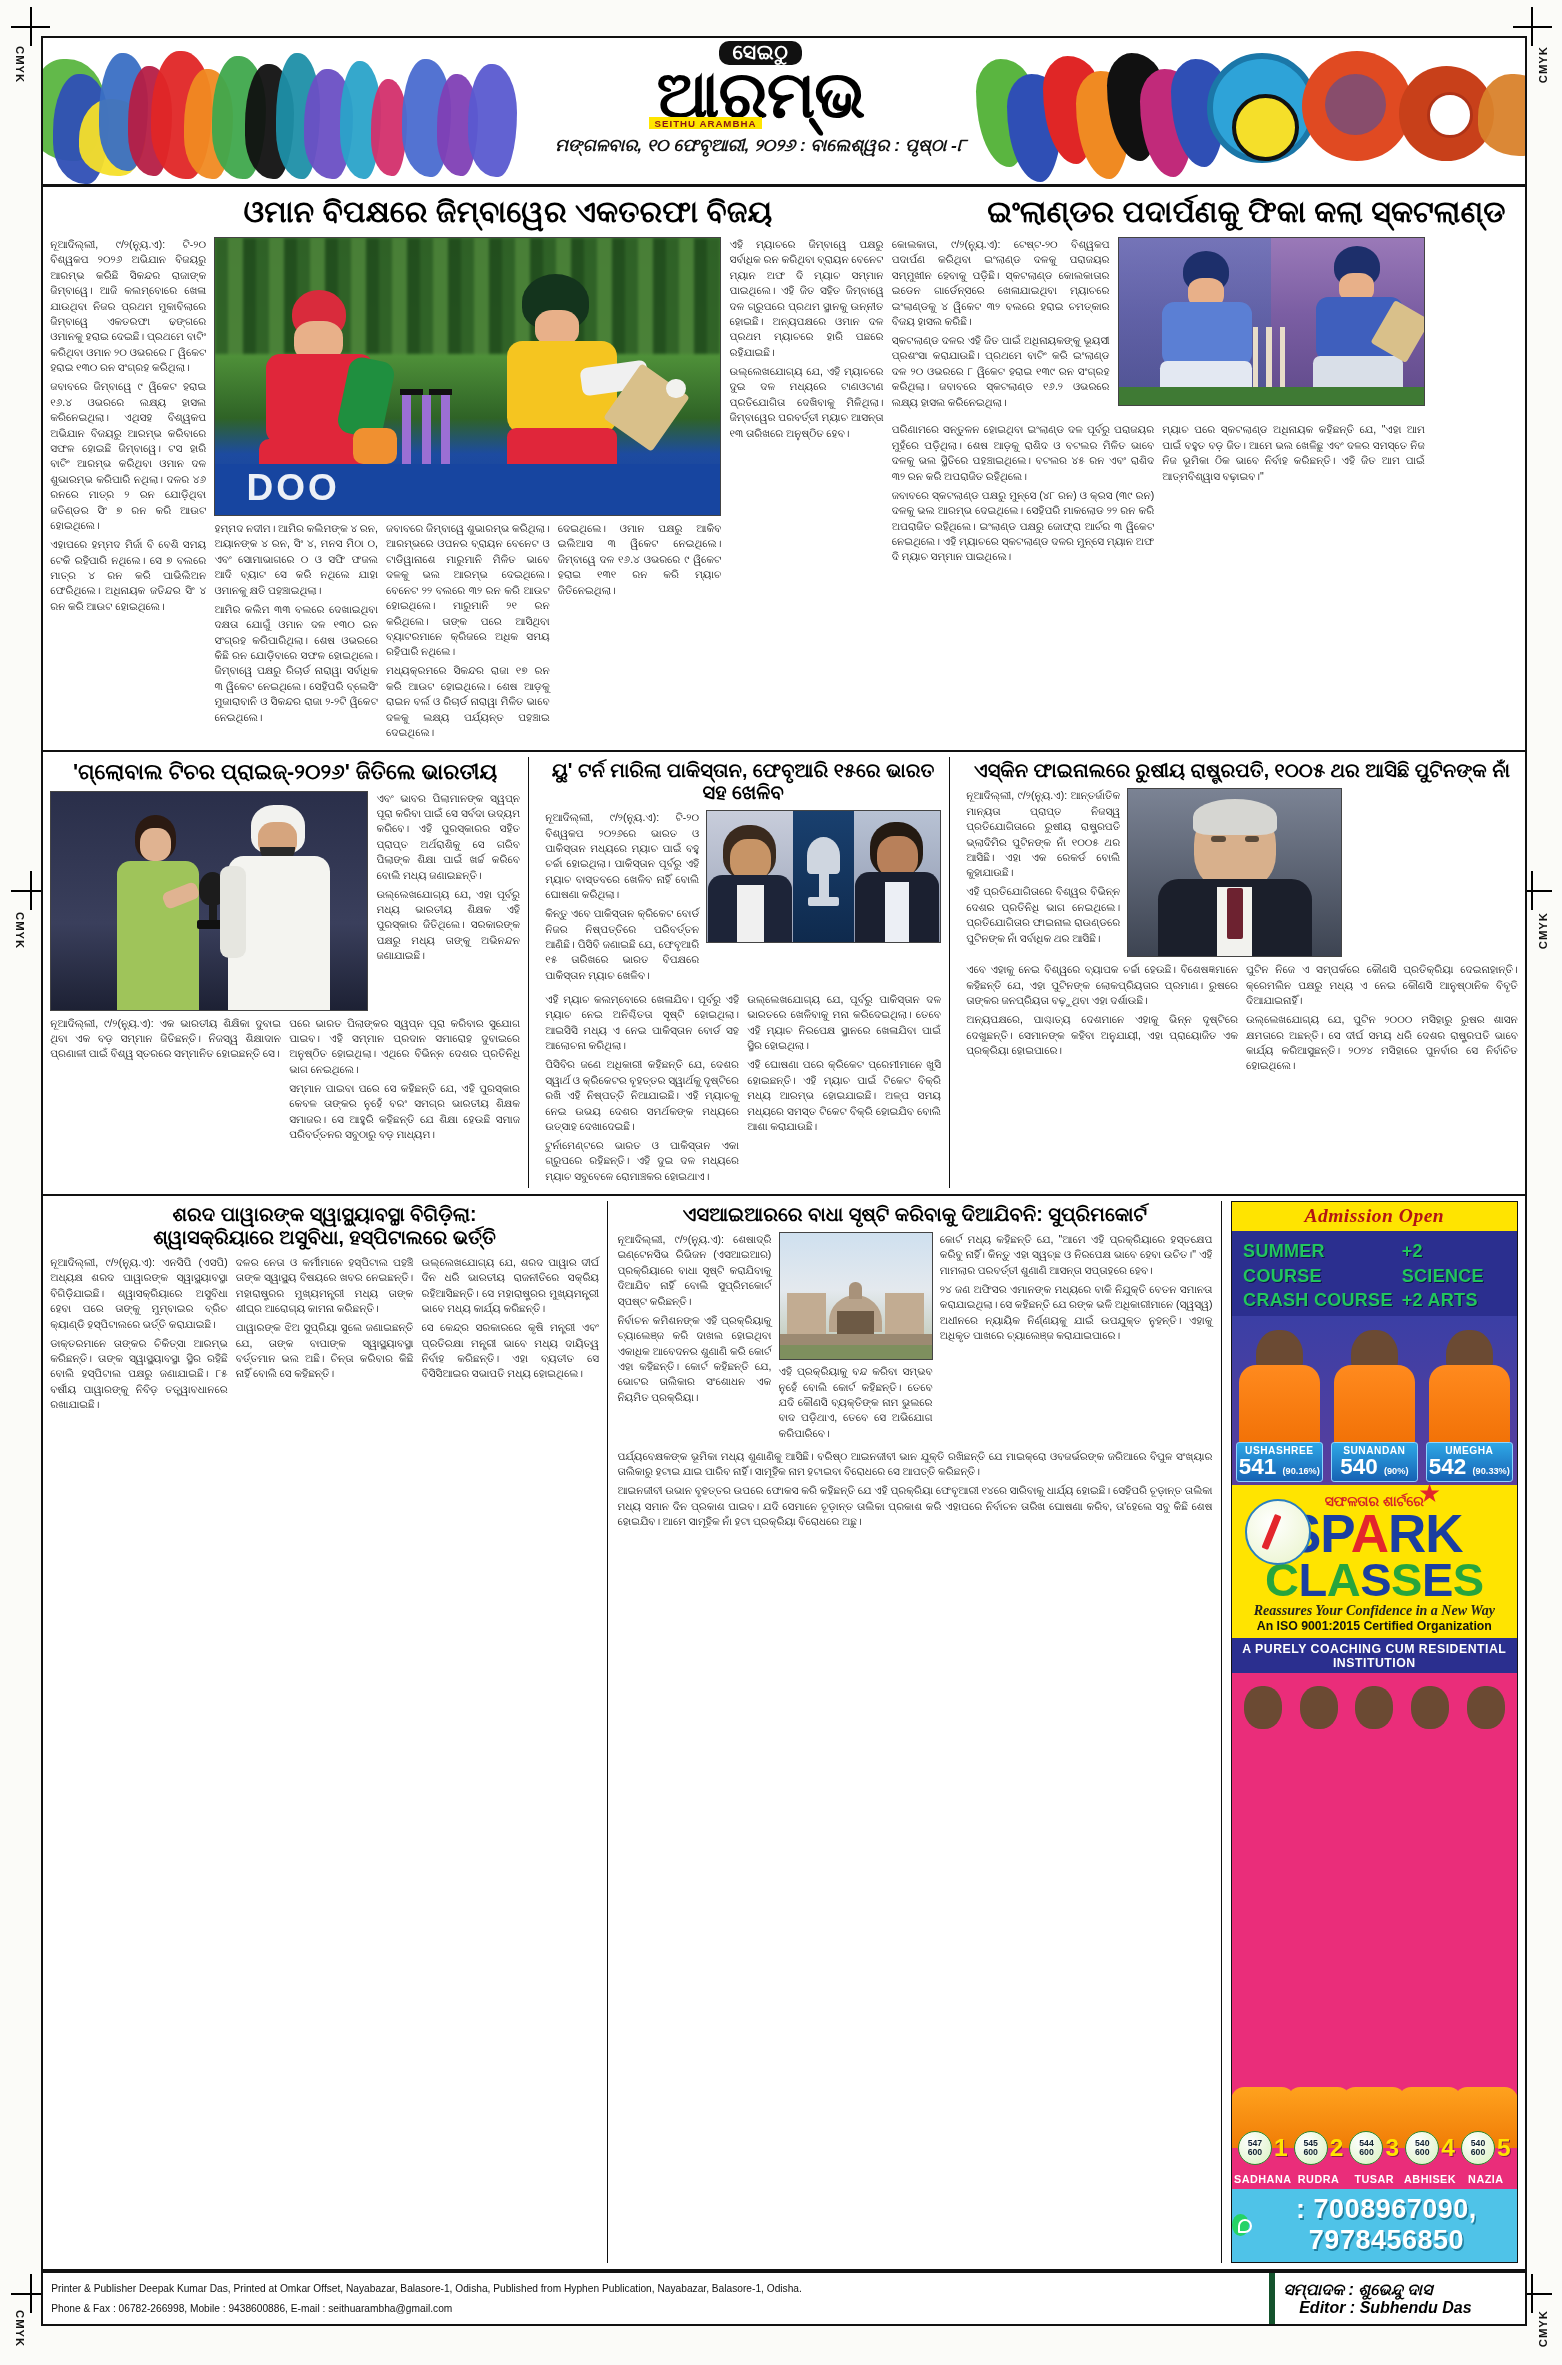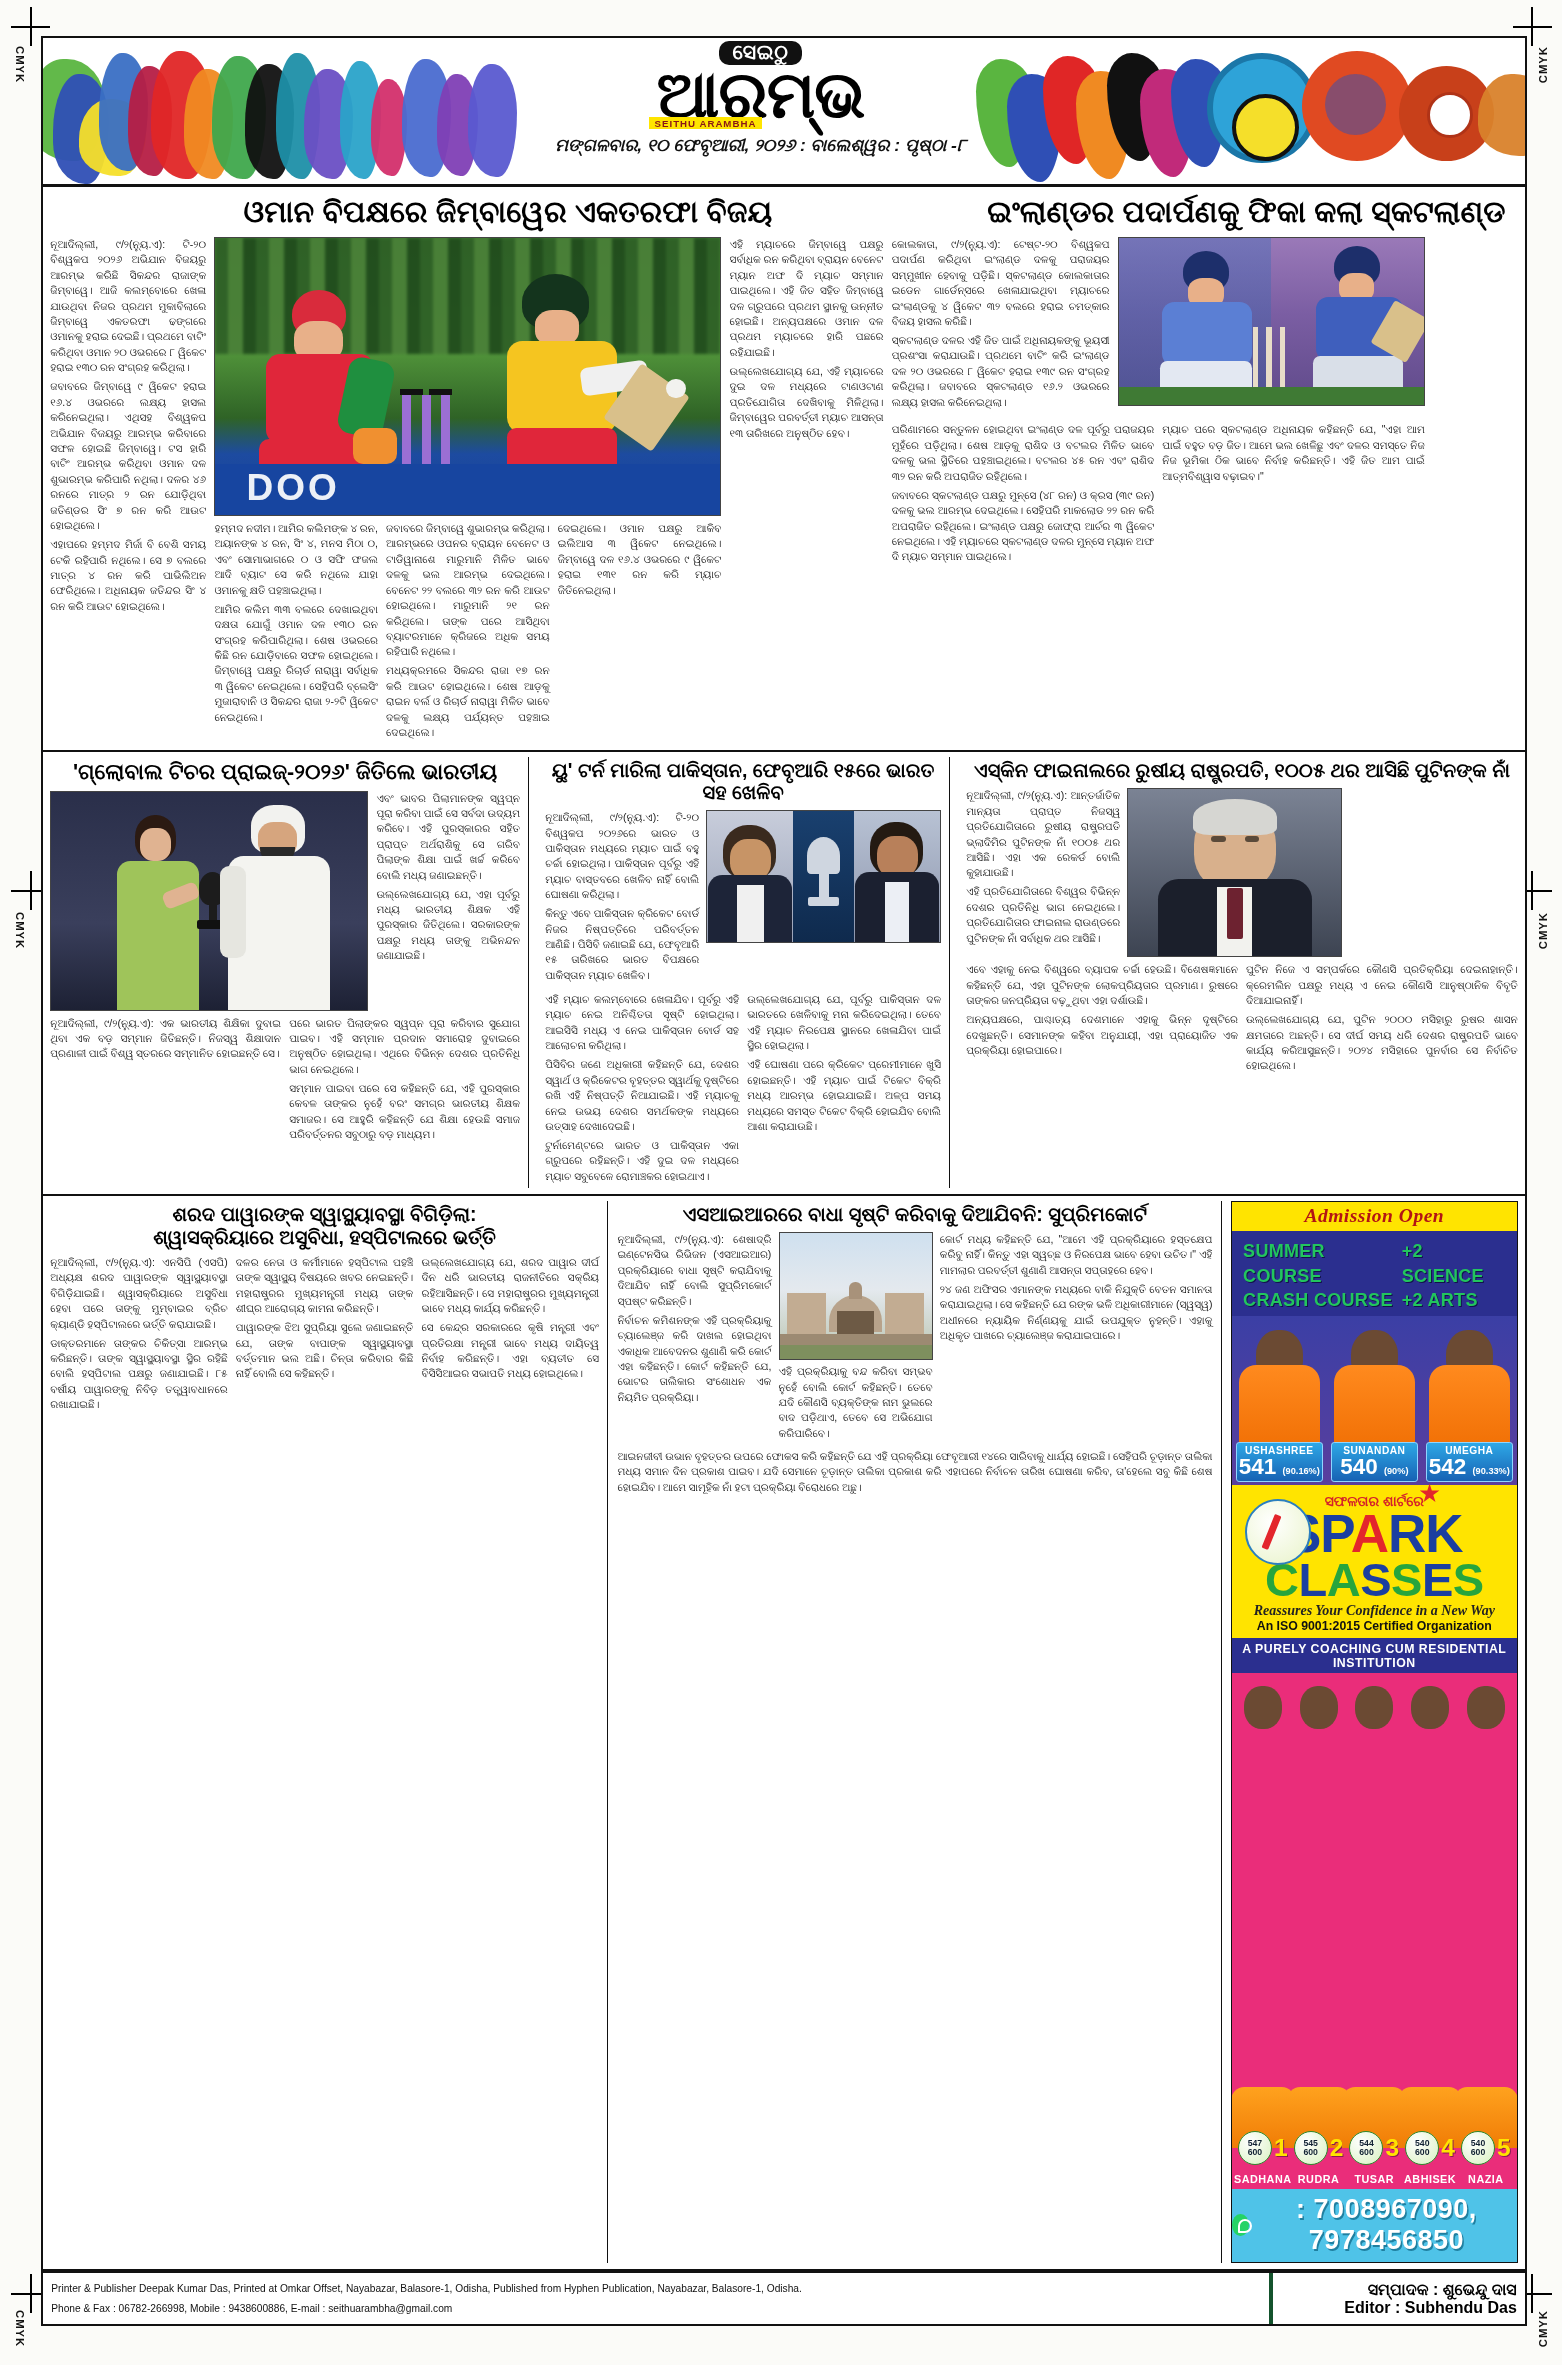--- a/index.html
+++ b/index.html
@@ -141,22 +141,22 @@
   .ad-phone { background:#4fc3e8; text-align:center; padding:5.1px 0 6.1px; display:flex;
               align-items:center; justify-content:center; gap:7.2px; }
   .wa { width:22.5px; height:22.5px; border-radius:50%; background:#25d366; display:inline-block; position:relative; }
   .wa::after { content:""; position:absolute; left:6.1px; top:5.6px; width:10.2px; height:10.2px;
                border:2px solid #fff; border-radius:50% 50% 50% 1px; }
   .ad-phone .num { color:#fff; font-weight:800; font-size:27px; letter-spacing:0.5px; text-shadow:1.5px 1.5px 0 #1f7fa0; }
 
   
   .footer { border-top:2.6px solid #111; display:flex; align-items:stretch; }
   .footer-left { flex:1 1 auto; padding:6.1px 8.2px; font-size:10.2px; line-height:1.9; color:#111; }
-  .footer-right { flex:0 0 256px; border-left:4px solid #14532d; padding:5.1px 8.2px;
-                  display:flex; flex-direction:column; align-items:flex-end; justify-content:center; }
+  .footer-right { flex:0 0 256px; border-left:6px solid #14532d; padding:5.1px 8.2px;
+                  display:flex; flex-direction:column; align-items:flex-start; justify-content:center;font-style:italic; }
   .footer-right .o { font-size:16px; font-weight:800; }
   .footer-right .e { font-size:16px; font-weight:800;margin-left:16px; }
 
   .cap { font-size:9.2px; text-align:center; color:#333; padding-top:1.5px; }
 </style>
 </head>
 <body>
 
 <div class="regmark" style="left:11.3px; top:7.2px;">
   <div class="v"></div>
@@ -575,20 +575,21 @@
           <div style="flex:1 1 0;">
             <div class="txt">
               <p>କୋର୍ଟ ମଧ୍ୟ କହିଛନ୍ତି ଯେ, "ଆମେ ଏହି ପ୍ରକ୍ରିୟାରେ ହସ୍ତକ୍ଷେପ କରିବୁ ନାହିଁ। କିନ୍ତୁ ଏହା ସ୍ୱଚ୍ଛ ଓ ନିରପେକ୍ଷ ଭାବେ ହେବା ଉଚିତ।" ଏହି ମାମଲାର ପରବର୍ତ୍ତୀ ଶୁଣାଣି ଆସନ୍ତା ସପ୍ତାହରେ ହେବ।</p>
               <p>୨୪ ଜଣ ଅଫିସର ଏମାନଙ୍କ ମଧ୍ୟରେ ବାକି ନିଯୁକ୍ତି ବେତନ ସମାନତା କରାଯାଇଥିଲା। ସେ କହିଛନ୍ତି ଯେ ରଙ୍କ ଭଳି ଅଧିକାରୀମାନେ (ସ୍ୱସ୍ୱ) ଅଧୀନରେ ନ୍ୟାୟିକ ନିର୍ଣ୍ଣୟକୁ ଯାଇଁ ଉପଯୁକ୍ତ ନୁହନ୍ତି। ଏହାକୁ ଅଧିକୃତ ପାଖରେ ଚ୍ୟାଲେଞ୍ଜ କରାଯାଇପାରେ।</p>
             </div>
           </div>
         </div>
         <div class="cols" style="margin-top:4.1px;">
           <div class="col">
             <div class="txt">
+              <p>ପର୍ଯ୍ୟବେକ୍ଷକଙ୍କ ଭୂମିକା ମଧ୍ୟ ଶୁଣାଣିକୁ ଆସିଛି। ବରିଷ୍ଠ ଆଇନଜୀବୀ ଭାନ ଯୁକ୍ତି ରଖିଛନ୍ତି ଯେ ମାଇକ୍ରୋ ଓବଜର୍ଭରଙ୍କ ଜରିଆରେ ବିପୁଳ ସଂଖ୍ୟାର ତାଲିକାରୁ ହଟାଇ ଯାଇ ପାରିବ ନାହିଁ। ସାମୂହିକ ନାମ ହଟାଇବା ବିରୋଧରେ ସେ ଆପତ୍ତି କରିଛନ୍ତି।</p>
               <p>ଆଇନଜୀବୀ ଉଭାନ ବୃହତ୍ତର ଉପରେ ଫୋକସ କରି କହିଛନ୍ତି ଯେ ଏହି ପ୍ରକ୍ରିୟା ଫେବୃଆରୀ ୧୪ରେ ସାରିବାକୁ ଧାର୍ଯ୍ୟ ହୋଇଛି। ସେହିପରି ଚୂଡ଼ାନ୍ତ ତାଲିକା ମଧ୍ୟ ସମାନ ଦିନ ପ୍ରକାଶ ପାଇବ। ଯଦି ସେମାନେ ଚୂଡ଼ାନ୍ତ ତାଲିକା ପ୍ରକାଶ କରି ଏହାପରେ ନିର୍ବାଚନ ତାରିଖ ଘୋଷଣା କରିବ, ତା'ହେଲେ ସବୁ କିଛି ଶେଷ ହୋଇଯିବ। ଆମେ ସାମୂହିକ ନାଁ ହଟା ପ୍ରକ୍ରିୟା ବିରୋଧରେ ଅଛୁ।</p>
             </div>
           </div>
         </div>
       </div>
 
       <div style="flex:0 0 287px;">
         <div class="ad">
           <div class="ad-top">
             <span class="ad-top-txt">Admission Open</span>

